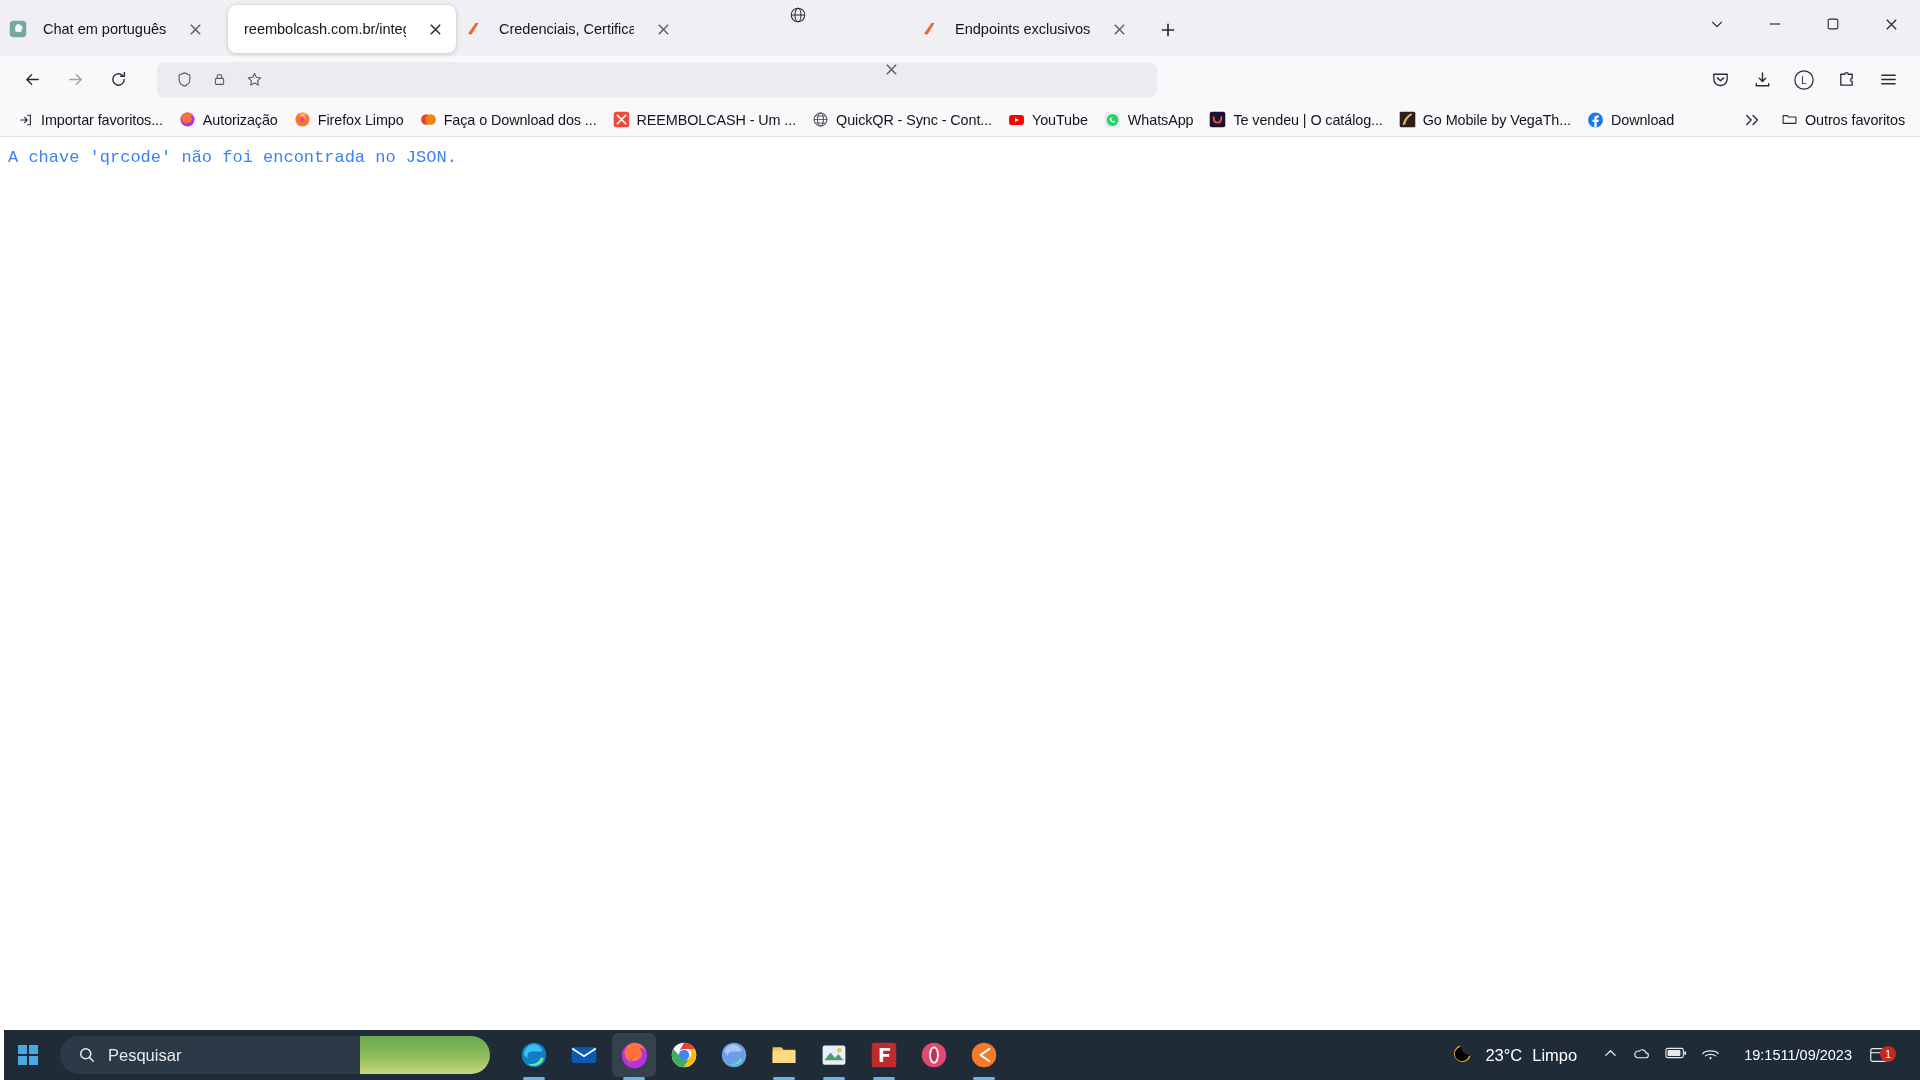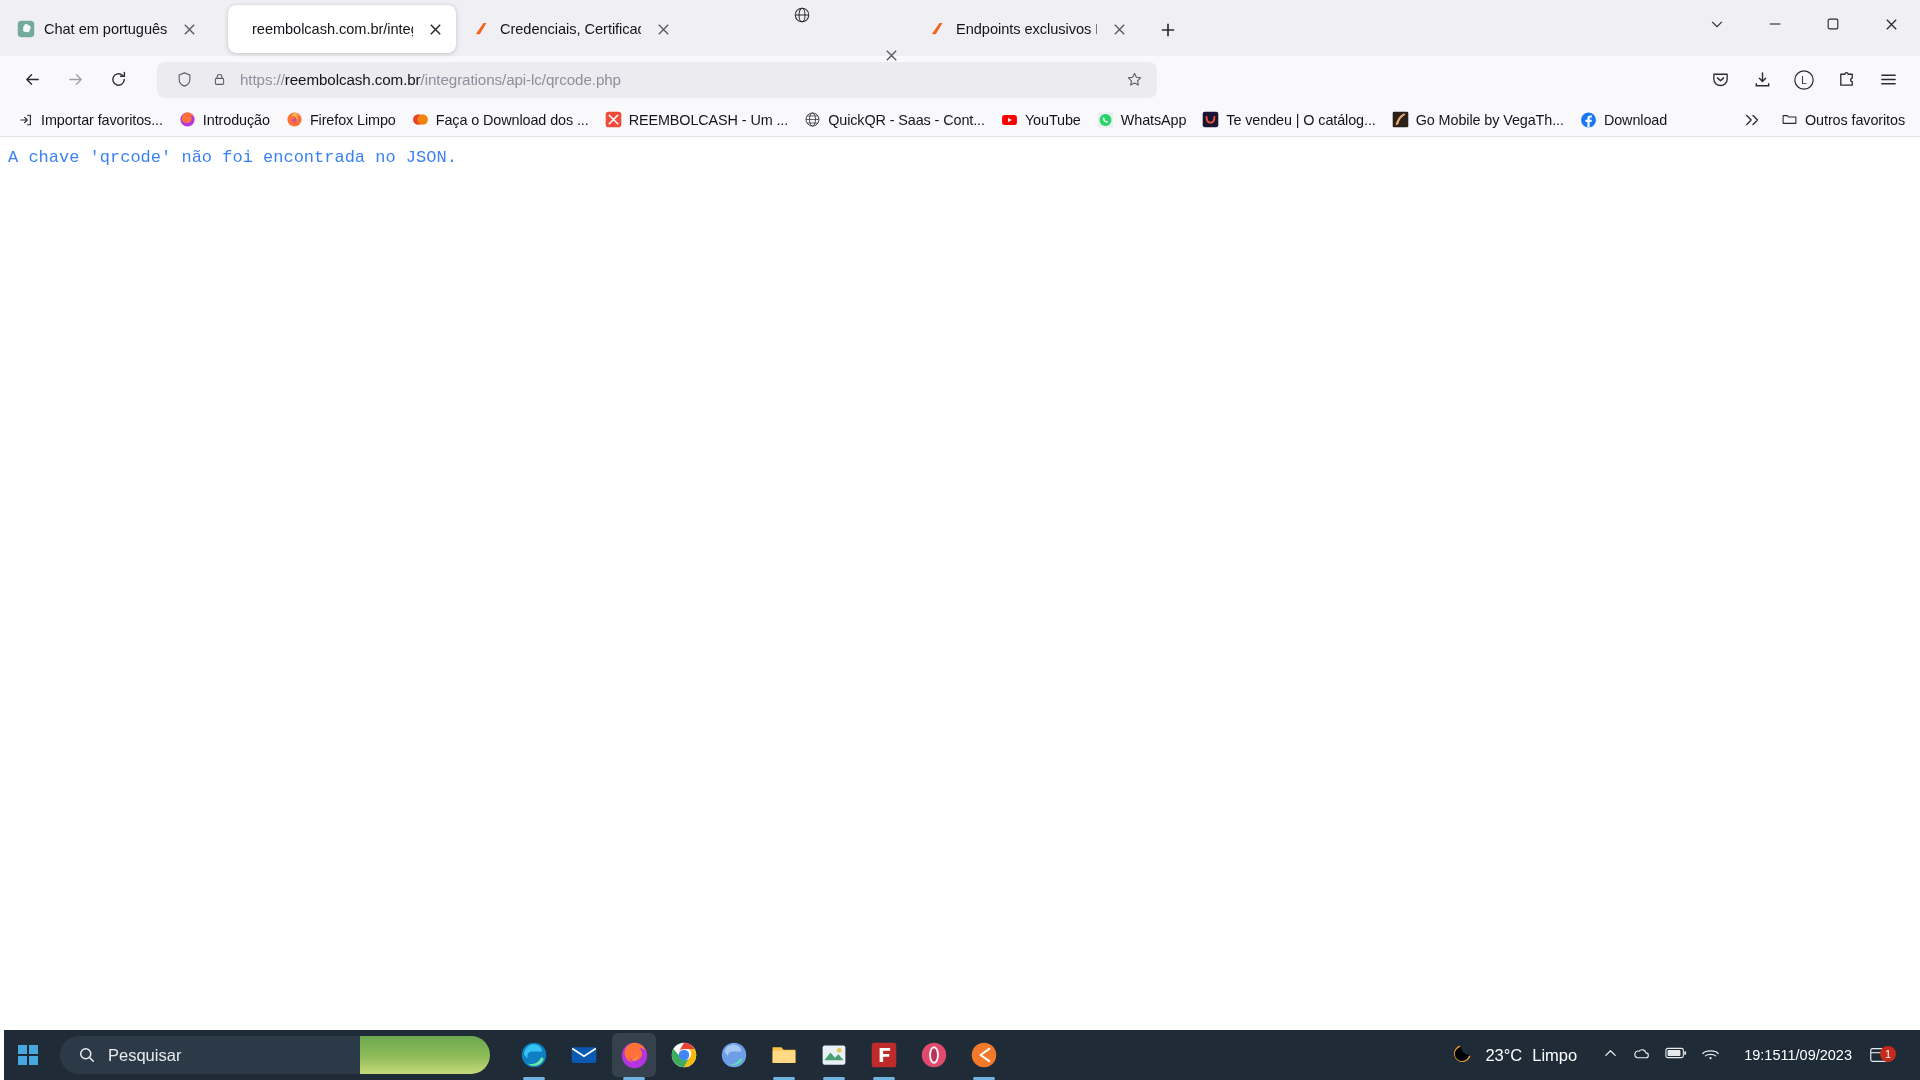--- a/index.html
+++ b/index.html
@@ -29,22 +29,22 @@
     align-items: flex-end;
     padding: 0 0 0 0;
     position: relative;
   }
   .tabs-wrap { display: flex; align-items: flex-end; height: 56px; }
   .tab {
     height: 48px;
     margin-bottom: 3px;
     display: flex;
     align-items: center;
-    gap: 9px;
-    padding: 0 8px 0 16px;
+    gap: 16px;
+    padding: 0 8px 0 8px;
     border-radius: 8px;
     cursor: default;
     position: relative;
     min-width: 0;
   }
   .tab .favicon {
     width: 19px; height: 19px;
     flex: 0 0 19px;
     display: flex; align-items: center; justify-content: center;
   }
@@ -374,21 +374,20 @@
         <svg width="17" height="17" viewBox="0 0 20 20">
             <path d="M10 2.2 L16.3 4.6 V10 c0 4-3.1 6.6-6.3 7.8C6.8 16.6 3.7 14 3.7 10 V4.6z" fill="none" stroke="#5b5b66" stroke-width="1.3" stroke-linejoin="round"></path>
           </svg>
       </span>
       <span class="navbtn" style="width:24px;flex:0 0 24px;height:24px">
         <svg width="15" height="15" viewBox="0 0 20 20">
             <rect x="4.5" y="8.5" width="11" height="8" rx="1.4" fill="none" stroke="#5b5b66" stroke-width="1.4"></rect>
             <path d="M6.8 8.5V6.4a3.2 3.2 0 0 1 6.4 0v2.1" fill="none" stroke="#5b5b66" stroke-width="1.4"></path>
           </svg>
       </span>
-      <span class="url-text"><span>https://</span><span class="host">reembolcash.com.br</span><span>/integrations/api-lc/qrcode.php</span></span>
       <span class="star">
         <svg width="17" height="17" viewBox="0 0 20 20">
             <path d="M10 2.8 l2.2 4.6 5 .7-3.6 3.5.9 5-4.5-2.4-4.5 2.4.9-5L2.8 8.1l5-.7z" fill="none" stroke="#5b5b66" stroke-width="1.3" stroke-linejoin="round"></path>
           </svg>
       </span>
     </div>
 
     <div class="toolbar-right">
       <div class="navbtn">
         <svg width="19" height="19" viewBox="0 0 20 20">
@@ -434,21 +433,21 @@
     </div>
 
     <div class="bm">
       <span class="bmicon">
         <svg width="17" height="17" viewBox="0 0 24 24">
             <circle cx="12" cy="12" r="10" fill="#b435e0"></circle>
             <path d="M12 2.2c4.6 0 8.3 3.3 9.3 7.4-1.4-2.6-3.6-3.3-5.3-2.6 1.9 1.6 2.4 4 1.6 6.1-1 2.7-3.7 4.1-6.4 3.4-2.2-.6-3.6-2.4-3.6-4.3 0 2.4 1.3 4.6 3.4 5.8-3.9-.4-6.9-3.6-7.2-7.5C4.1 5.8 7.7 2.2 12 2.2z" fill="#ff7139"></path>
             <path d="M12.5 9.5c1.5 1.1 2 2.9 1.3 4.5-.7 1.7-2.6 2.6-4.3 2.1 2.4.2 4.2-1.4 4.4-3.3.1-1.3-.5-2.5-1.4-3.3z" fill="#ffbd4f"></path>
           </svg>
       </span>
-      <span class="bmlabel">Introdução</span>
+      <span class="bmlabel">Autorização</span>
     </div>
 
     <div class="bm">
       <span class="bmicon">
         <svg width="17" height="17" viewBox="0 0 24 24">
             <circle cx="12" cy="12" r="10" fill="#ff7139"></circle>
             <path d="M12 3c3 0 5.7 1.7 7.2 4.2-1.3-1.6-3.3-1.8-4.6-1 1.7 1.4 2.3 3.6 1.6 5.6-.9 2.5-3.6 3.8-6 3.1 2.3.3 4.2-1.1 4.6-3 .3-1.4-.3-2.8-1.4-3.7C11.6 6.8 9 6.4 7 7.6 8.3 4.9 10 3 12 3z" fill="#ffbd4f"></path>
             <circle cx="12" cy="13" r="3.4" fill="#b435e0" opacity="0.55"></circle>
           </svg>
       </span>
@@ -476,21 +475,21 @@
     </div>
 
     <div class="bm">
       <span class="bmicon">
         <svg width="17" height="17" viewBox="0 0 24 24">
             <circle cx="12" cy="12" r="9.2" fill="none" stroke="#3a3a44" stroke-width="1.3"></circle>
             <ellipse cx="12" cy="12" rx="4.2" ry="9.2" fill="none" stroke="#3a3a44" stroke-width="1.3"></ellipse>
             <path d="M2.8 12h18.4M4.4 7h15.2M4.4 17h15.2" stroke="#3a3a44" stroke-width="1.1"></path>
           </svg>
       </span>
-      <span class="bmlabel">QuickQR - Saas - Cont...</span>
+      <span class="bmlabel">QuickQR - Sync - Cont...</span>
     </div>
 
     <div class="bm">
       <span class="bmicon">
         <svg width="18" height="18" viewBox="0 0 24 24">
             <rect x="1.5" y="5" width="21" height="14" rx="4" fill="#ff0000"></rect>
             <path d="M10 9.2 L15.5 12 L10 14.8z" fill="#fff"></path>
           </svg>
       </span>
       <span class="bmlabel">YouTube</span>

